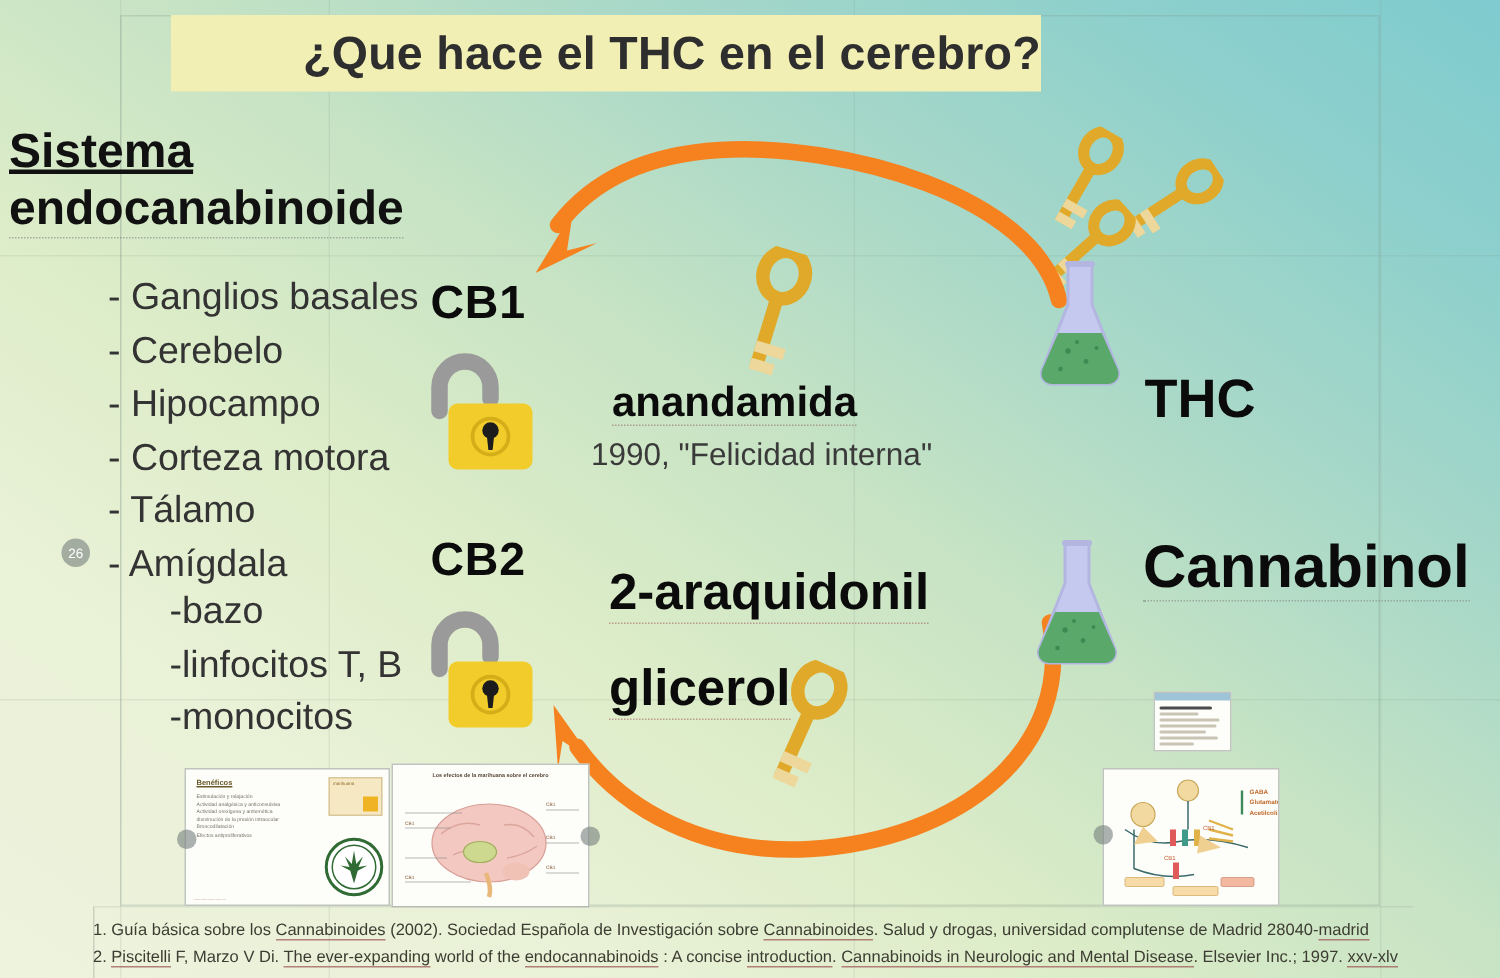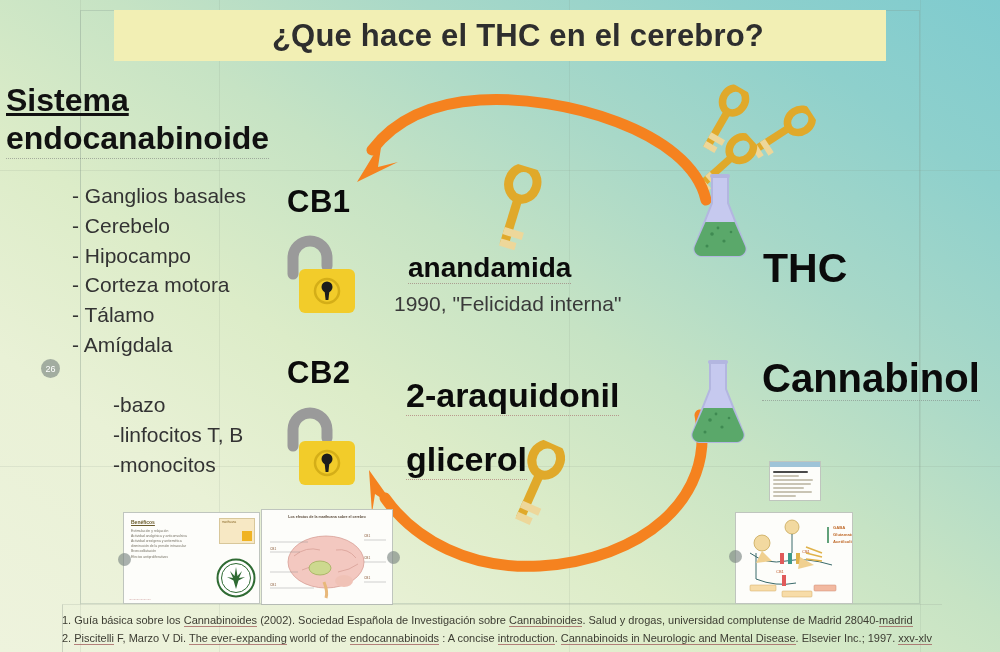--- a/index.html
+++ b/index.html
@@ -28,23 +28,23 @@
   .guide.h { height: 1px; left: 0; right: 0; }
   .frame-box {
     position: absolute;
     border: 1px solid rgba(130,150,140,.28);
   }
 
   
   #title-banner {
     position: absolute;
     left: 114px; top: 10px;
-    width: 772px; height: 51px;
+    width: 580px; height: 51px;
     background: #f2efb4;
-    display: flex; align-items: center; justify-content: center; padding-left: 36px;
+    display: flex; align-items: center; justify-content: flex-end; padding-left: 36px;
   }
   #title-text {
     font-size: 31px; font-weight: bold; color: #2e2e2e;
     letter-spacing: .2px; white-space: nowrap;
   }
 
   
   #sys-heading {
     position: absolute;
     left: 6px; top: 82px;
@@ -54,21 +54,21 @@
     text-decoration: underline;
   }
   #sys-heading .ul-dots {
     border-bottom: 1px dotted rgba(120,120,120,.55);
     display: inline-block;
   }
 
   
   .rec-list {
     position: absolute;
-    font-size: 21px; color: #333;
+    font-size: 25px; color: #333;
     line-height: 1.42;
     white-space: nowrap;
   }
   #cb1-list { left: 72px; top: 181px; }
   #cb2-list { left: 113px; top: 390px; }
 
   
   .cb-label {
     position: absolute;
     font-size: 31px; font-weight: bold; color: #0b0b0b;
@@ -91,21 +91,21 @@
   #key-flask-3     { left: 701px; top: 126px; width: 42px; height: 80px; transform: rotate(48deg); }
 
   
   .flask { position: absolute; }
   #flask-thc  { left: 688px; top: 170px; width: 64px; height: 90px; }
   #flask-cbn  { left: 686px; top: 356px; width: 64px; height: 90px; }
 
   
   .mol-label {
     position: absolute;
-    font-size: 41px; font-weight: bold; color: #0b0b0b;
+    font-size: 36px; font-weight: bold; color: #0b0b0b;
   }
   #thc-label { left: 763px; top: 245px; }
   #cbn-label { left: 762px; top: 356px; font-size: 40px; }
   #cbn-label .ul-dots { border-bottom: 1px dotted rgba(120,120,120,.5); }
 
   
   #anandamida {
     position: absolute; left: 408px; top: 252px;
     font-size: 28px; font-weight: bold; color: #0b0b0b;
   }

